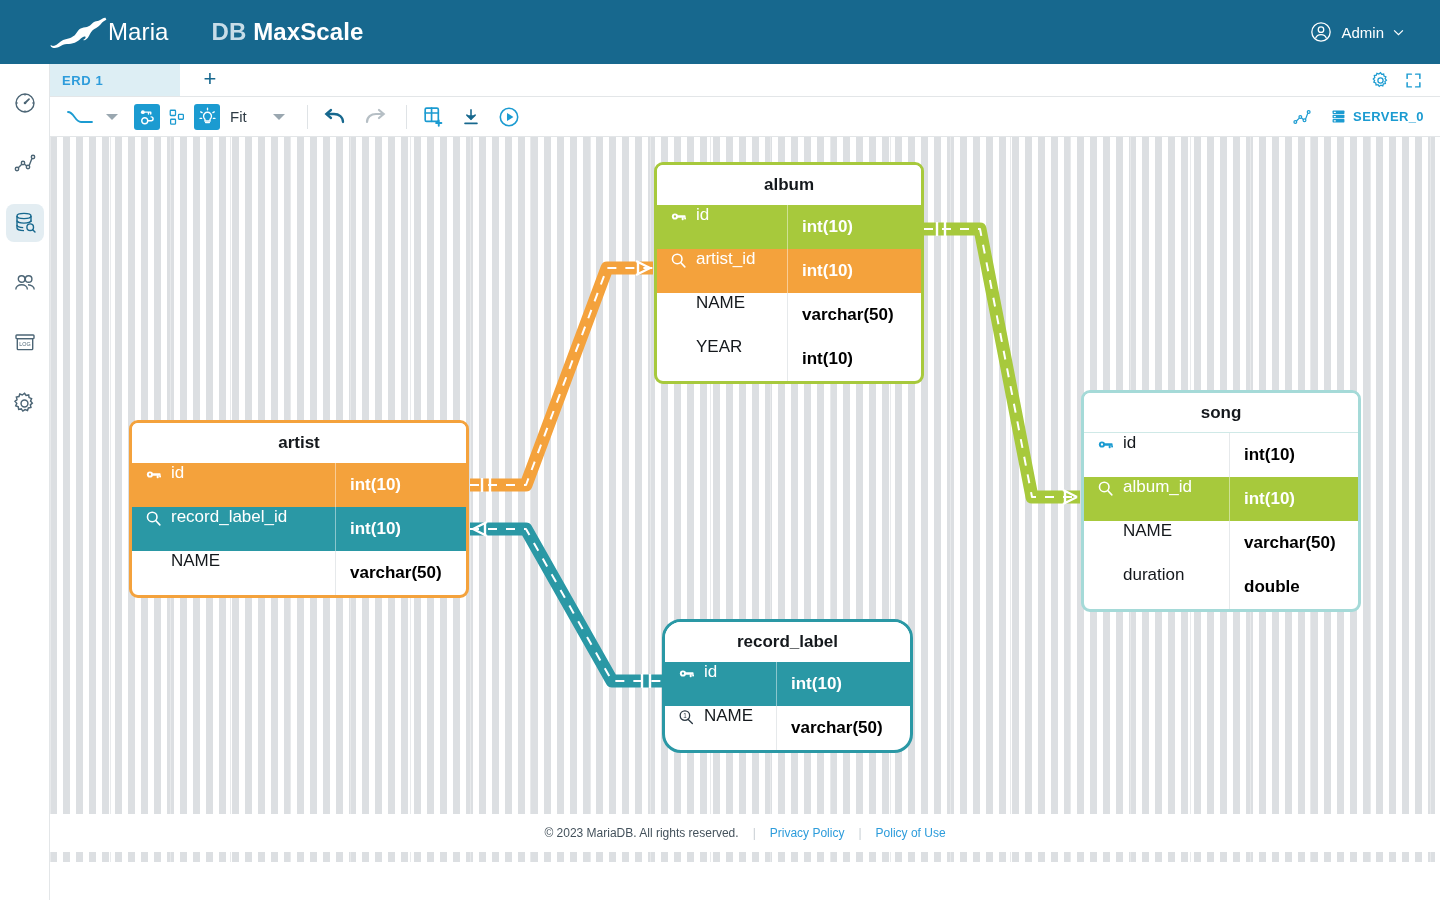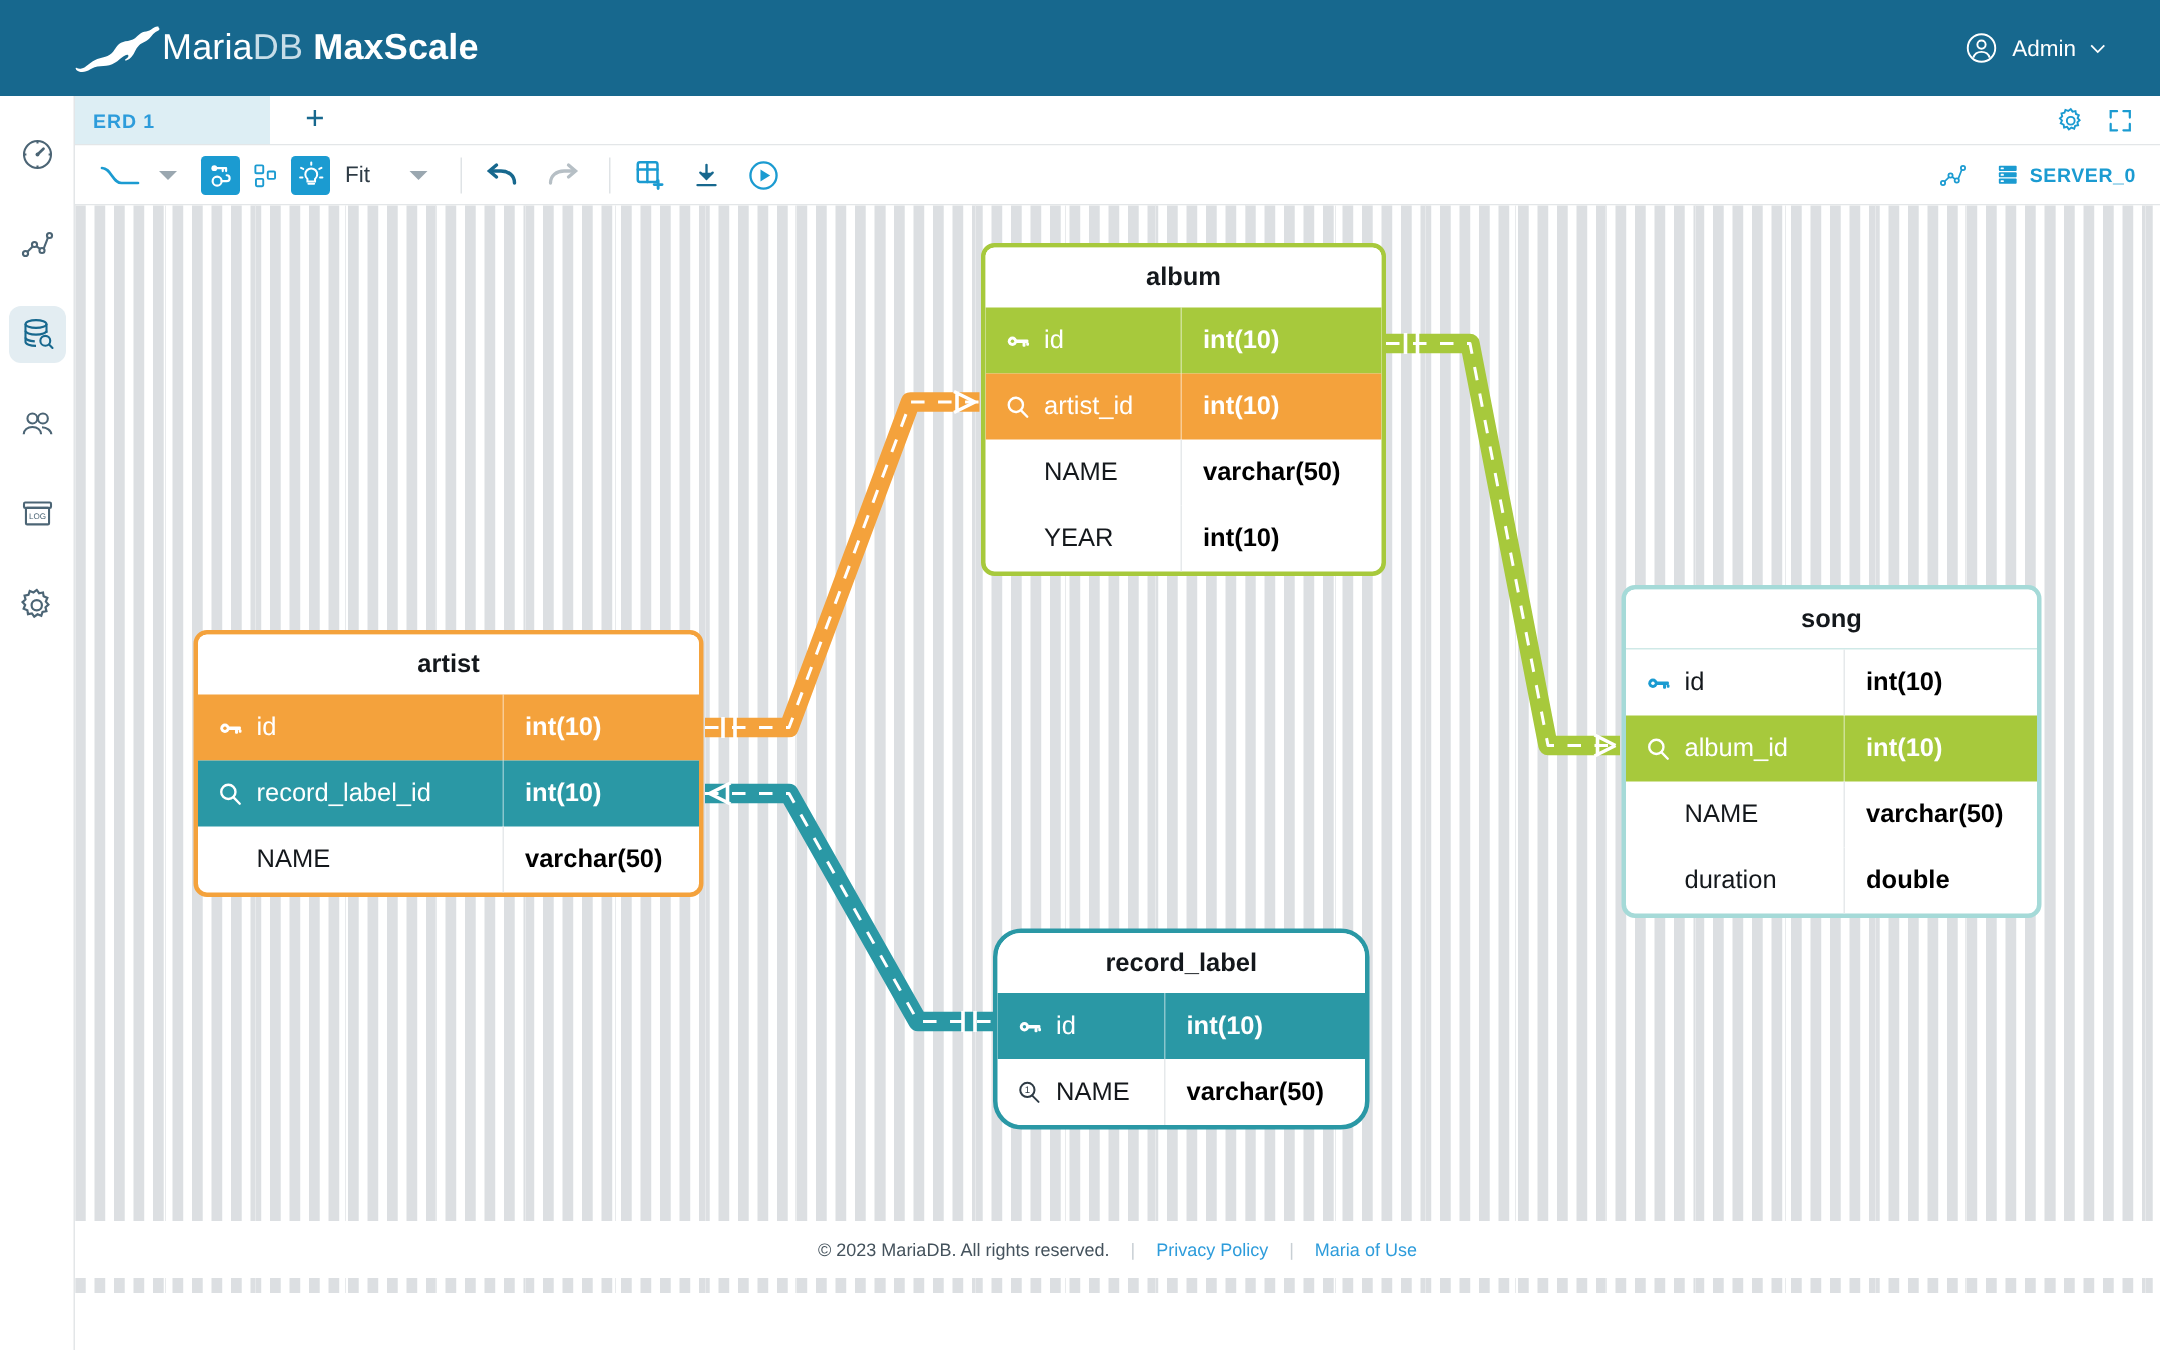--- a/index.html
+++ b/index.html
@@ -14,21 +14,21 @@
   .topnav {
     position: absolute; left: 0; top: 0; width: 1440px; height: 64px;
     background: #17688e; display: flex; align-items: center;
   }
   .brand { display: flex; align-items: center; margin-left: 50px; gap: 0px; }
   .seal-logo { width: 58px; height: 34px; flex: none; }
   .brand-text {
     font-size: 24px; color: #ffffff; letter-spacing: .1px; white-space: nowrap;
   }
   .brand-text .maria { font-weight: 400; }
-  .brand-text .db { font-weight: 400; color: #c7dde8; }
+  .brand-text .db { font-weight: 700; color: #c7dde8; margin-left: 43px; }
   .brand-text .max { font-weight: 700; }
   .user-menu {
     margin-left: auto; margin-right: 36px; display: flex; align-items: center;
     gap: 9px; color: #ffffff; font-size: 15px; cursor: pointer;
   }
   .user-icon { width: 22px; height: 22px; }
   .caret-dn { width: 11px; height: 7px; }
 
   
   .rail {
@@ -125,21 +125,21 @@
     border: 3px solid #cccccc; overflow: hidden;
   }
   .tbl-title {
     height: 40px; display: flex; align-items: center; justify-content: center;
     background: #ffffff; font-size: 17px; font-weight: 700; color: #14181c;
   }
   .row {
     display: flex; align-items: center; height: 44px; font-size: 17px;
   }
   .row .c-name {
-    flex: none; display: flex; align-items: center; gap: 7px;
+    flex: none; display: flex; gap: 7px;
     padding-left: 10px; height: 100%;
   }
   .row .c-type {
     flex: 1; padding-left: 14px; height: 100%; display: flex; align-items: center; font-weight: bold;
   }
   .row.plain .c-name { color: #14181c; }
   .row.plain .c-type { color: #000000; }
   .row.filled .c-name, .row.filled .c-type { color: #ffffff; }
   .row.plain .ic { color: #1b9bd1; }
   .row.filled .ic { color: #ffffff; }
@@ -550,16 +550,16 @@
       </div>
     </div>
 
   </div>
 
   <div class="footer">
     <span>© 2023 MariaDB. All rights reserved.</span>
     <span class="bar">|</span>
     <a>Privacy Policy</a>
     <span class="bar">|</span>
-    <a>Maria of Use</a>
+    <a>Policy of Use</a>
   </div>
 
 </div>
 
 </body></html>

